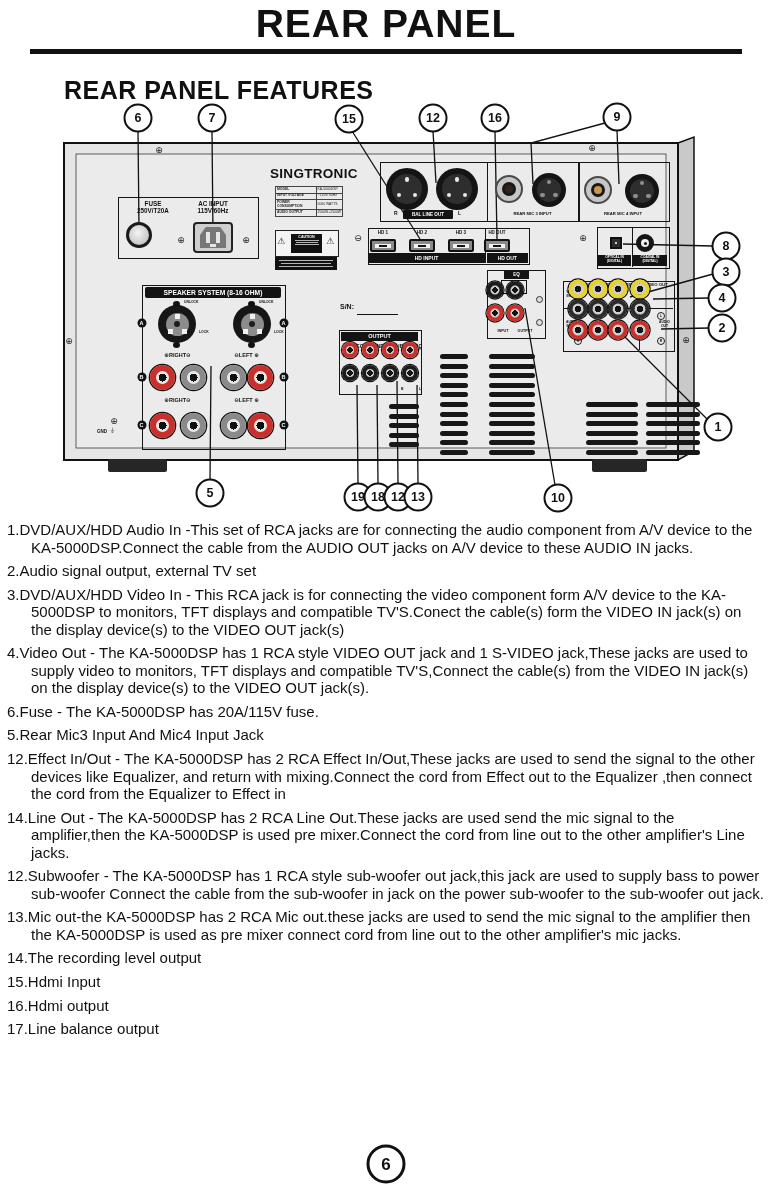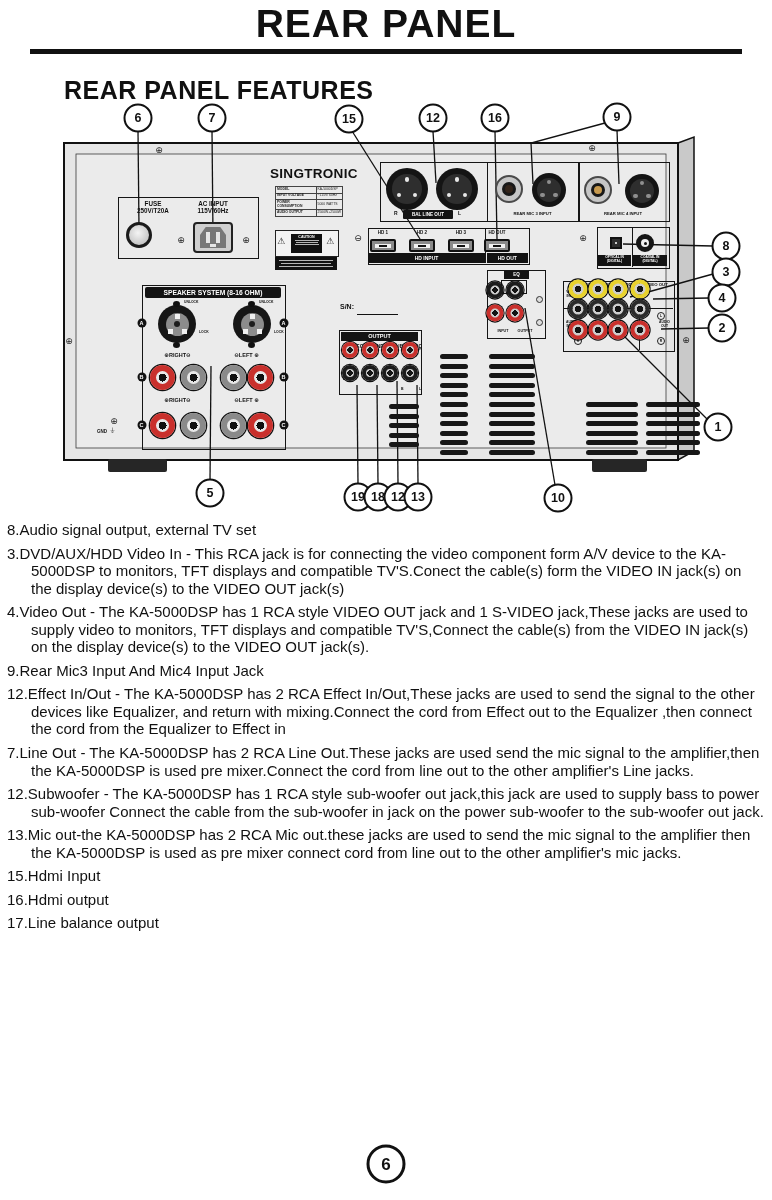--- a/index.html
+++ b/index.html
@@ -384,26 +384,29 @@
       <i></i>
       <i></i>
       <i></i>
       <i></i>
       <i></i>
       <i></i>
     </div>
   </div>
 
 <div id="features">
-    <div class="feat">8.Audio signal output, external TV set</div>
+    <div class="feat">1.DVD/AUX/HDD  Audio In -This set of RCA jacks are for connecting the audio component from A/V device to the KA-5000DSP.Connect the cable from the AUDIO OUT jacks on A/V device to these AUDIO IN jacks.</div>
+    <div class="feat">2.Audio signal output, external TV set</div>
     <div class="feat">3.DVD/AUX/HDD Video In - This RCA jack is for connecting the video component form A/V device to the KA-5000DSP to monitors, TFT displays and compatible TV'S.Conect the cable(s) form the VIDEO IN jack(s) on the display device(s) to the VIDEO OUT jack(s)</div>
     <div class="feat">4.Video Out - The KA-5000DSP has 1 RCA style VIDEO OUT jack and 1 S-VIDEO jack,These jacks are used to supply video to monitors, TFT displays and compatible TV'S,Connect the cable(s) from the VIDEO IN jack(s) on the display device(s) to the VIDEO OUT jack(s).</div>
-    <div class="feat">9.Rear Mic3 Input And Mic4 Input Jack</div>
+    <div class="feat">6.Fuse - The KA-5000DSP has 20A/115V fuse.</div>
+    <div class="feat">5.Rear Mic3 Input And Mic4 Input Jack</div>
     <div class="feat">12.Effect In/Out - The KA-5000DSP  has 2 RCA Effect In/Out,These jacks are used to send the signal to the other devices like Equalizer, and return with mixing.Connect the cord from Effect out to the Equalizer ,then connect the cord from the Equalizer to Effect in</div>
-    <div class="feat">7.Line Out - The KA-5000DSP has 2 RCA Line Out.These jacks are used send the mic signal to the amplifier,then the KA-5000DSP is used pre mixer.Connect the cord from line out to the other amplifier's Line jacks.</div>
+    <div class="feat">14.Line Out - The KA-5000DSP has 2 RCA Line Out.These jacks are used send the mic signal to the amplifier,then the KA-5000DSP is used pre mixer.Connect the cord from line out to the other amplifier's Line jacks.</div>
     <div class="feat">12.Subwoofer - The KA-5000DSP has 1 RCA style sub-woofer out jack,this jack are used to supply bass to power sub-woofer Connect the cable from the sub-woofer in jack on the power sub-woofer to the sub-woofer out jack.</div>
     <div class="feat">13.Mic out-the KA-5000DSP has 2 RCA Mic out.these jacks are used to send the mic signal to the amplifier then the KA-5000DSP  is used as pre mixer connect cord from line out to the other amplifier's mic jacks.</div>
+    <div class="feat">14.The recording level output</div>
     <div class="feat">15.Hdmi Input</div>
     <div class="feat">16.Hdmi output</div>
     <div class="feat">17.Line balance output</div>
   </div>
 
 <div class="pageno"><span>6</span></div>
 
 </body></html>

